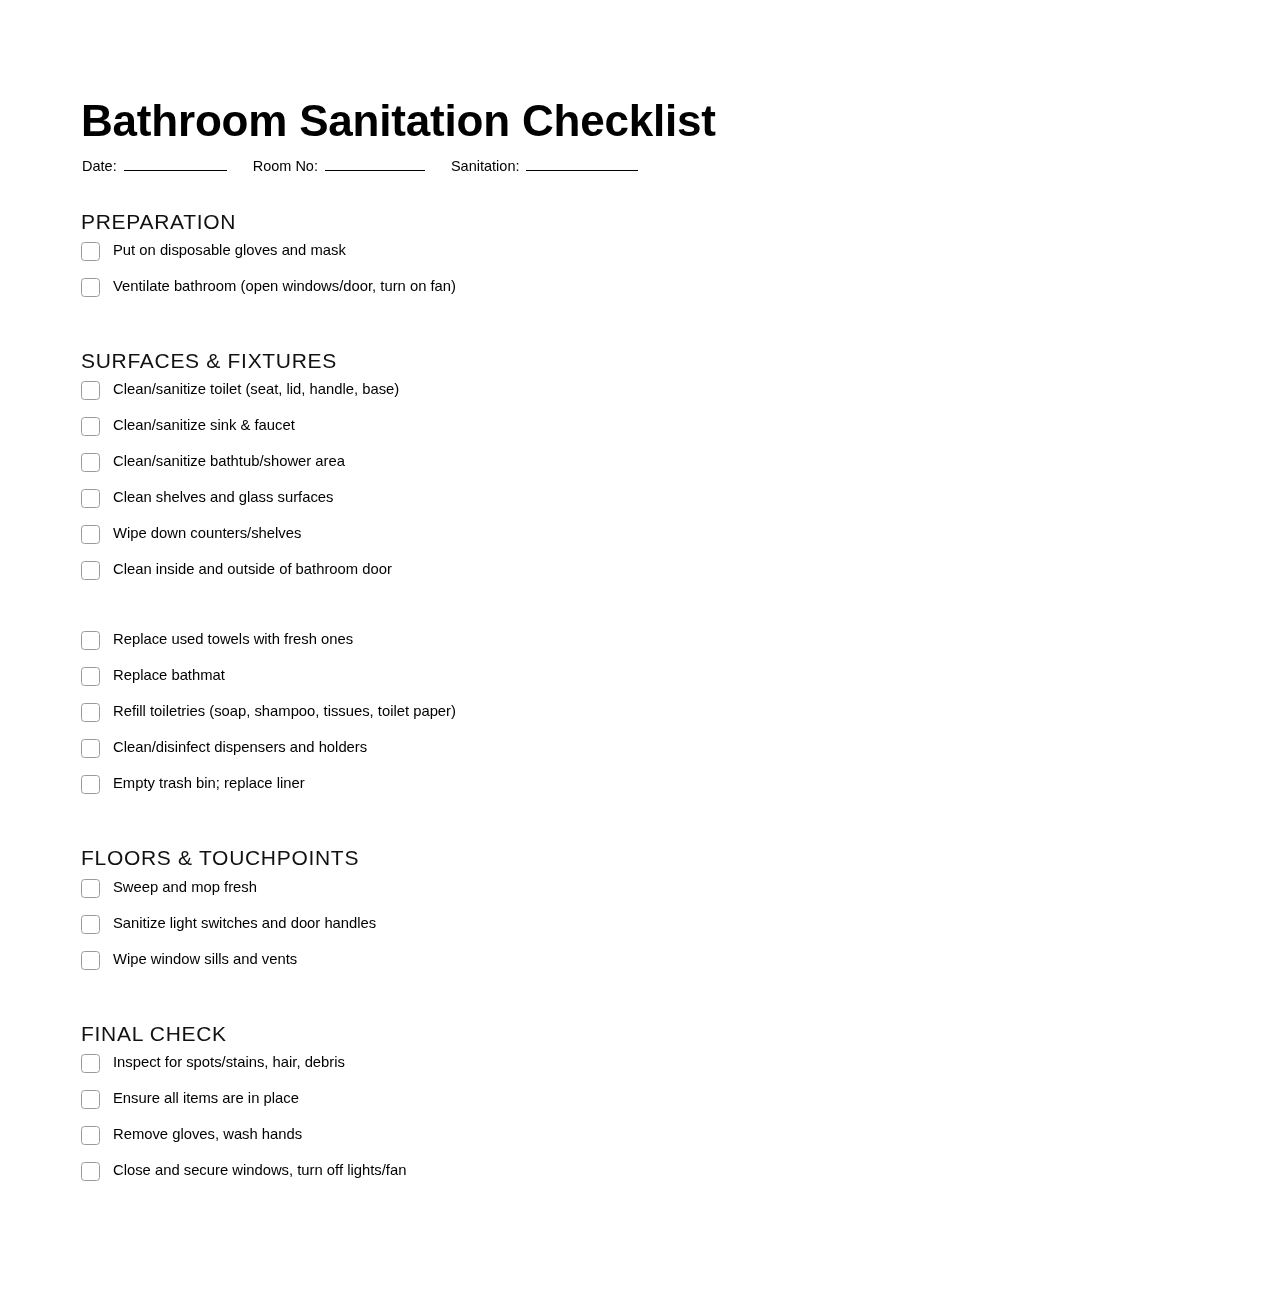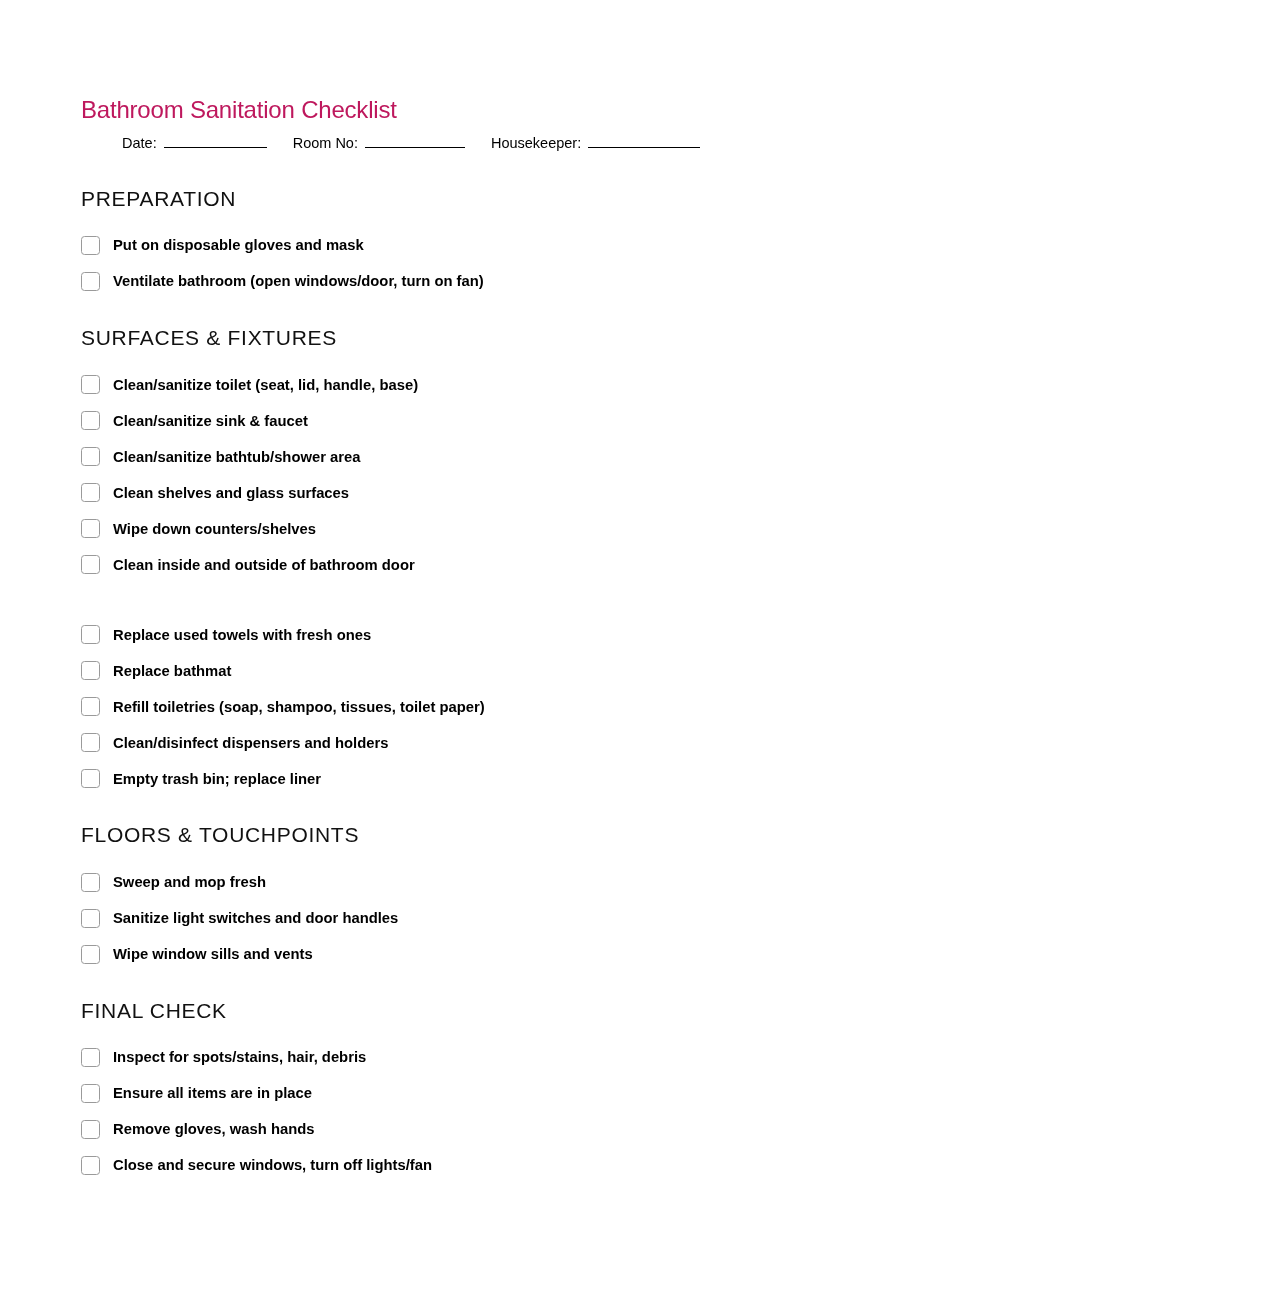--- a/index.html
+++ b/index.html
@@ -17,40 +17,39 @@
   .page {
     position: relative;
     width: 1278px;
     height: 1300px;
     box-sizing: border-box;
     padding: 96px 80px 0 81px;
   }
 
   
   .doc-title {
-    font-size: 24px;
-    font-weight: normal;
+    font-size: 44px;
+    font-weight: bold;
     letter-spacing: -0.2px;
     line-height: 1.15;
     margin: 0 0 10px 0;
-    color: #be185d;
+    color: #000000;
   }
   .meta-row {
     display: flex;
     align-items: baseline;
     margin: 0 0 0 1px;
     font-size: 14.5px;
     line-height: 1.2;
     color: #000;
   }
   .meta-field {
     display: flex;
     align-items: baseline;
     white-space: nowrap;
-    margin-left: 40px;
   }
   .meta-field + .meta-field {
     margin-left: 26px;
     justify-content: space-between;
   }
   .meta-label {
     font-size: 14.5px;
   }
   .meta-blank {
     display: inline-block;
@@ -77,23 +76,22 @@
     margin: 0 0 7px 0;
     line-height: 1.25;
   }
   .items {
     margin: 0;
     padding: 0;
     list-style: none;
   }
   .check-row {
     display: flex;
-    align-items: flex-end;
+    align-items: flex-start;
     height: 36px;
-    font-weight: bold;
   }
   .checkbox {
     flex: 0 0 auto;
     width: 19px;
     height: 19px;
     box-sizing: border-box;
     border: 1.3px solid #9a9a9a;
     border-radius: 3.5px;
     background: #ffffff;
     margin-right: 13px;
@@ -115,21 +113,21 @@
   <div class="meta-row">
     <div class="meta-field">
       <span class="meta-label">Date:</span>
       <span class="meta-blank w1"></span>
     </div>
     <div class="meta-field">
       <span class="meta-label">Room No:</span>
       <span class="meta-blank w2"></span>
     </div>
     <div class="meta-field">
-      <span class="meta-label">Housekeeper:</span>
+      <span class="meta-label">Sanitation:</span>
       <span class="meta-blank w3"></span>
     </div>
   </div>
 
   <div class="section">
     <h2 class="section-title">PREPARATION</h2>
     <ul class="items">
       <li class="check-row">
         <span class="checkbox"></span>
         <span class="item-label">Put on disposable gloves and mask</span>

